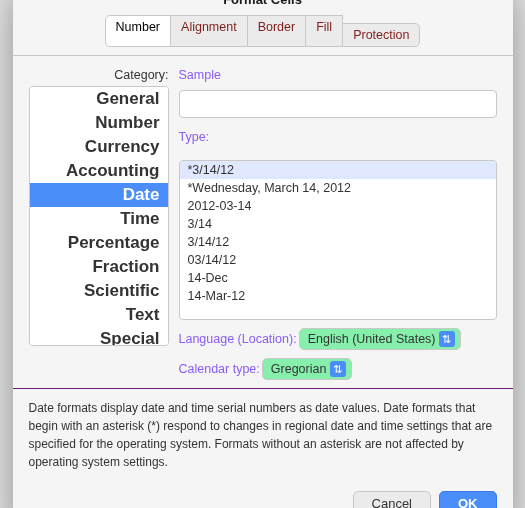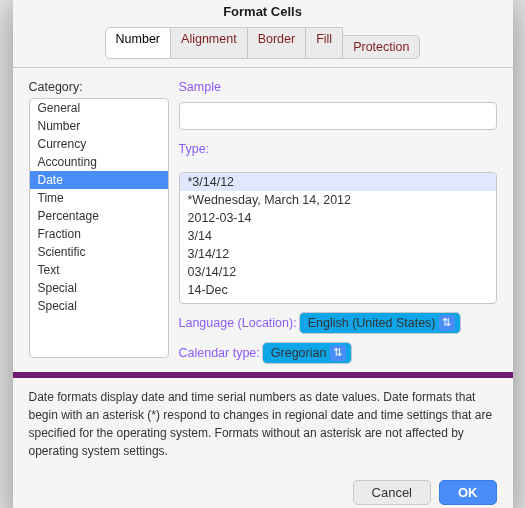--- a/index.html
+++ b/index.html
@@ -56,38 +56,40 @@
     }
     .content {
       display: flex;
       flex: 1;
       padding: 12px 16px 8px;
       gap: 10px;
     }
     .left-panel {
       width: 140px;
       flex-shrink: 0;
+      text-align: right;
     }
     .category-label {
       font-size: 12.5px;
       margin-bottom: 4px;
       color: #333;
     }
     .category-list {
       border: 1px solid #c8c8c8;
       border-radius: 4px;
       background: #fff;
       overflow-y: auto;
       height: 260px;
     }
     .category-item {
       padding: 2px 8px;
-      font-size: 12px;
-      cursor: pointer;
-      color: #333;
+      font-size: 17px;
+      cursor: pointer;
+      color: #333;
+      font-weight: bold;
     }
     .category-item.selected {
       background: #4b8df8;
       color: #fff;
     }
     .right-panel {
       flex: 1;
       display: flex;
       flex-direction: column;
       gap: 8px;
@@ -108,42 +110,42 @@
     .field-label {
       font-size: 12.5px;
       color: #8b5cf6;
       margin-top: 4px;
     }
     .type-list {
       border: 1px solid #c8c8c8;
       border-radius: 4px;
       background: #fff;
       overflow-y: auto;
-      height: 132px;
+      height: 160px;
       flex-shrink: 0;
       margin-top: 8px;
     }
     .type-item {
       padding: 2px 8px;
       font-size: 12.5px;
       cursor: pointer;
       color: #333;
     }
     .type-item.selected {
       background: #e0e8ff;
     }
     .dropdown-row {
       display: flex;
       flex-direction: row;
       gap: 2px;
     }
     .dropdown-select {
       border: 1px solid #c8c8c8;
       border-radius: 5px;
-      background: #0ea5e9;
+      background: #86efac;
       padding: 3px 24px 3px 8px;
       font-size: 12.5px;
       color: #333;
       appearance: none;
       -webkit-appearance: none;
       position: relative;
       width: 100%;
       cursor: pointer;
     }
     .select-wrapper {
@@ -163,21 +165,21 @@
       height: 16px;
       display: flex;
       align-items: center;
       justify-content: center;
       pointer-events: none;
       line-height: 1;
       text-align: center;
     }
     .description-area {
       padding: 10px 16px 12px;
-      border-top: 6px solid #701a75;
+      border-top: 1px solid #701a75;
       font-size: 12px;
       color: #333;
       line-height: 1.5;
     }
     .button-row {
       display: flex;
       justify-content: flex-end;
       gap: 8px;
       padding: 8px 16px 14px;
     }
@@ -240,20 +242,21 @@
       <div class="field-label">Type:</div>
       <div class="type-list-wrapper">
         <div class="type-list">
           <div class="type-item selected">*3/14/12</div>
           <div class="type-item">*Wednesday, March 14, 2012</div>
           <div class="type-item">2012-03-14</div>
           <div class="type-item">3/14</div>
           <div class="type-item">3/14/12</div>
           <div class="type-item">03/14/12</div>
           <div class="type-item">14-Dec</div>
+          <div class="type-item">14-Mar-12</div>
         </div>
       </div>
 
       <div class="dropdown-row">
         <div class="field-label">Language (Location):</div>
         <div class="select-wrapper">
           <select class="dropdown-select">
             <option value="English (United States)">English (United States)</option>
           </select>
         </div>

